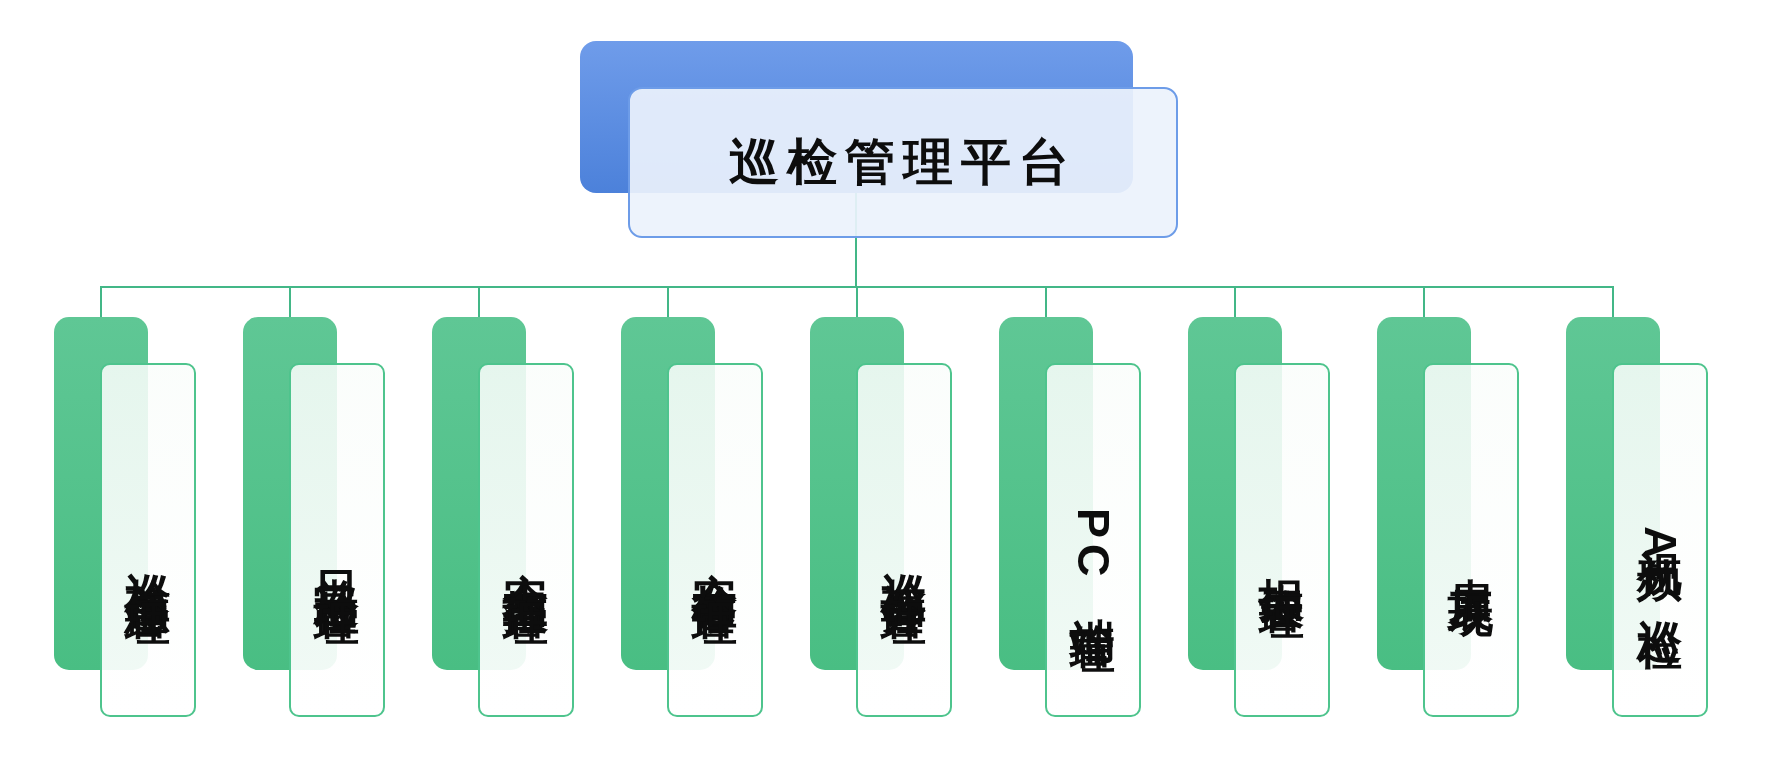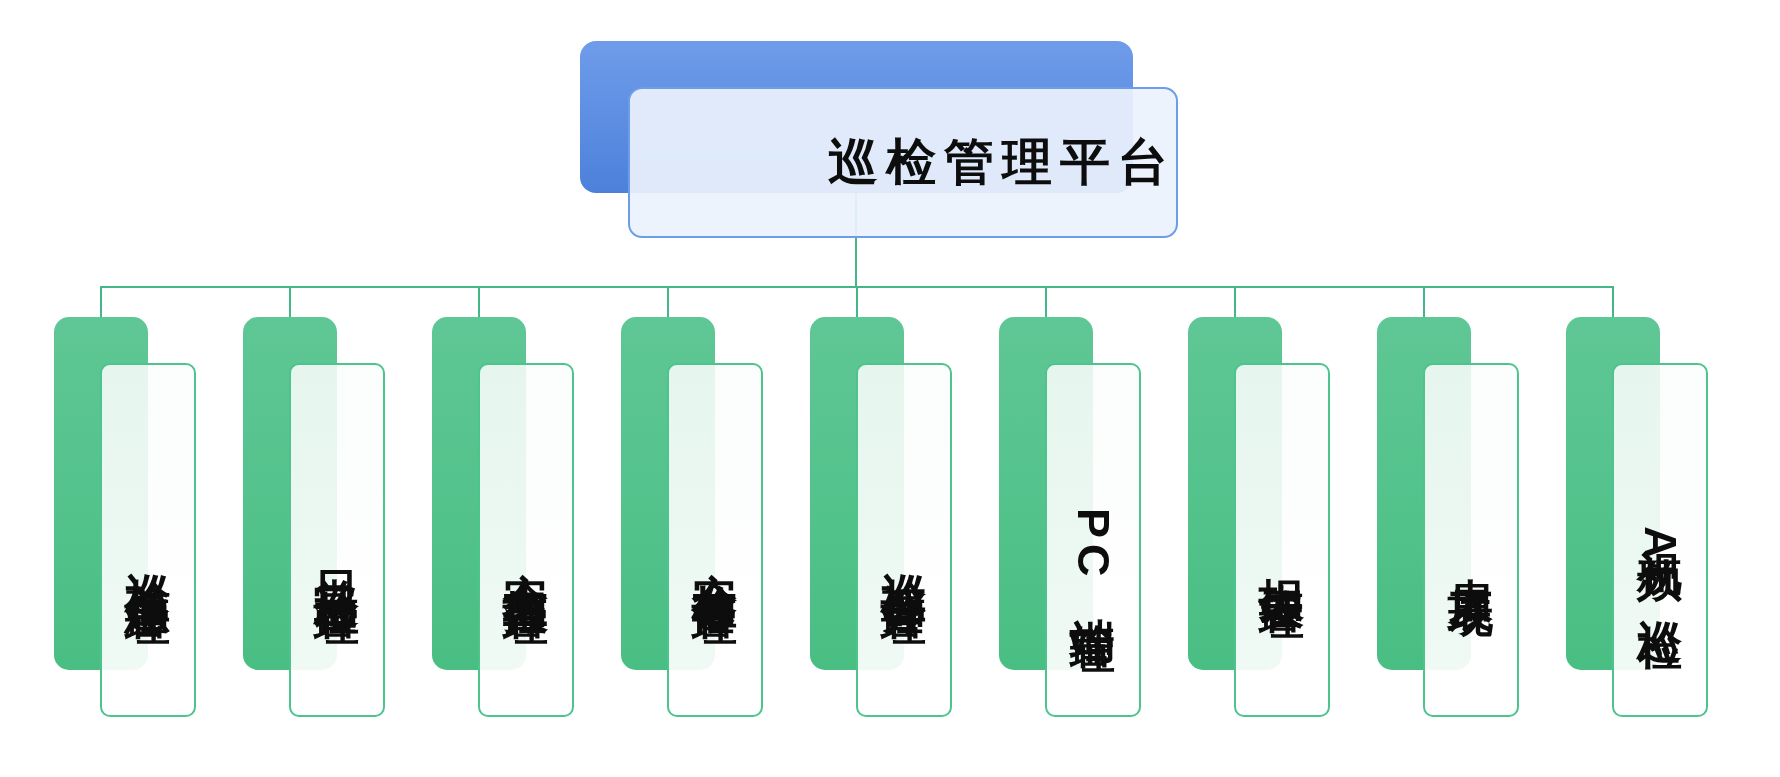--- a/index.html
+++ b/index.html
@@ -23,21 +23,21 @@
     left: 580px; top: 41px; width: 553px; height: 152px;
     border-radius: 16px;
     background: linear-gradient(180deg, #6f9cea 0%, #4c81da 100%);
   }
   .title-front {
     position:absolute; z-index:2; box-sizing: border-box;
     left: 628px; top: 87px; width: 550px; height: 151px;
     border-radius: 14px;
     border: 2px solid var(--title-border);
     background: rgba(236,242,252,0.92);
-    display:flex; align-items:center; justify-content:flex-end;
+    display:flex; align-items:center; justify-content:center;
   }
   .title-front span {
     font-size: 50px; font-weight: 700; letter-spacing: 8px;
     color: var(--text); white-space: nowrap;
   }
 
   
   .column { position:absolute; top: 286px; width: 196px; height: 436px; }
   .column:nth-of-type(1) { left: 54px; }
   .column:nth-of-type(2) { left: 243px; }

